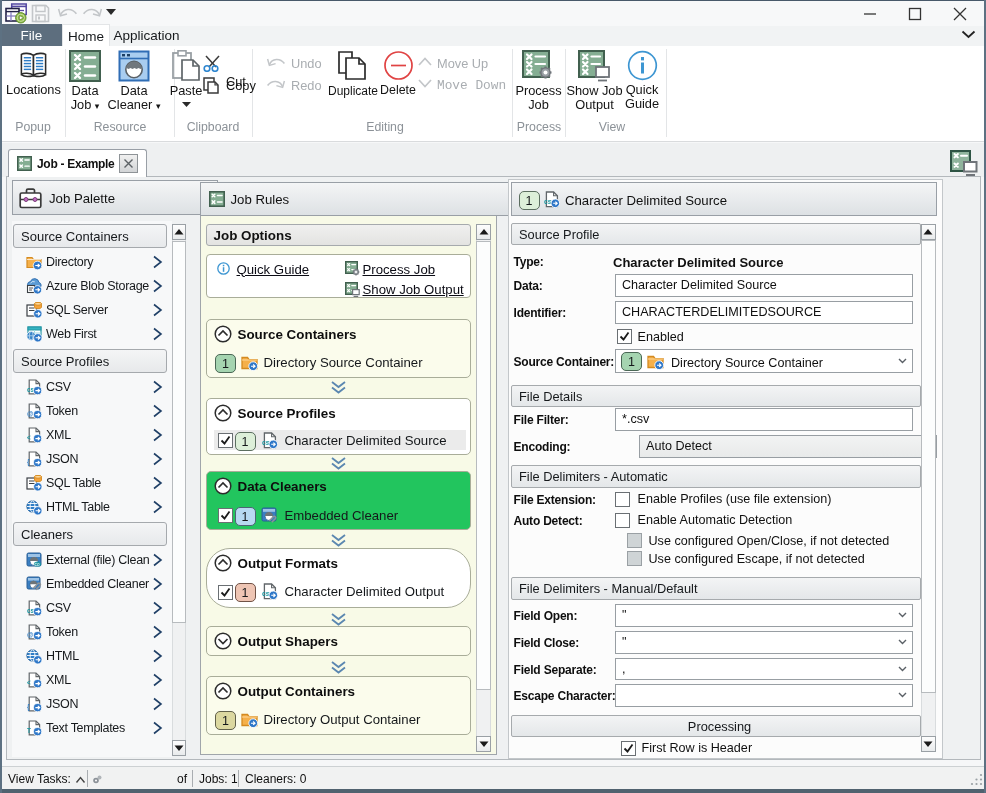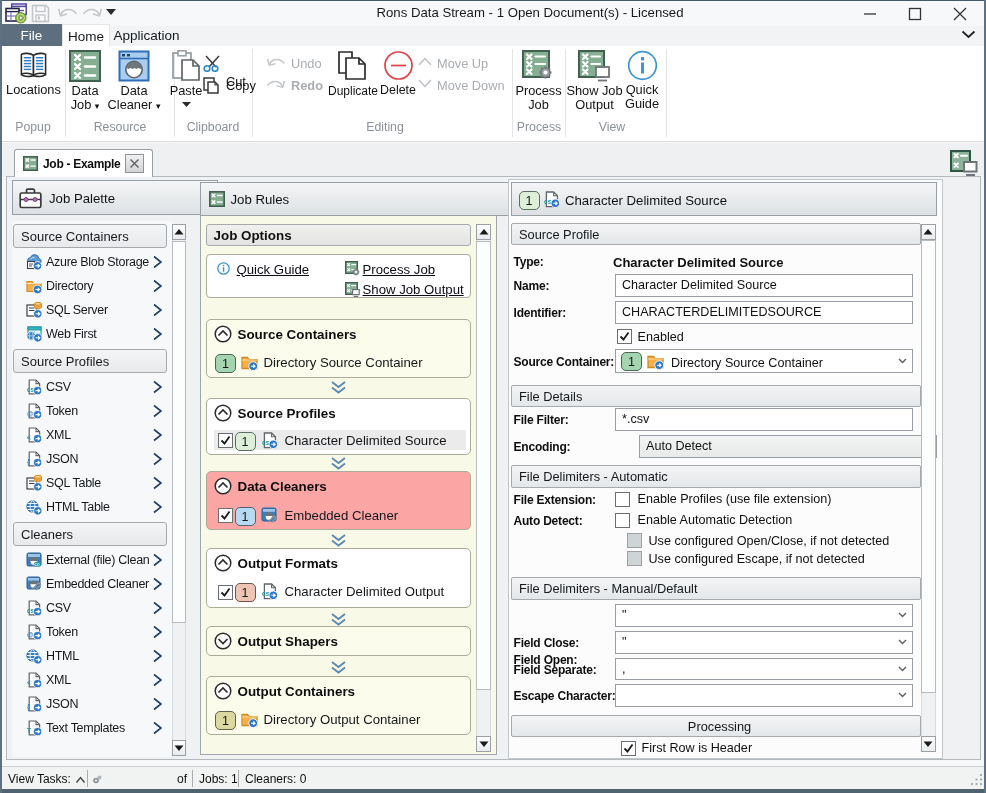--- a/index.html
+++ b/index.html
@@ -79,21 +79,20 @@
   <path d="M1.6 3 L3.5 9.8 L10 8" fill="none" stroke="#c3c6c9" stroke-width="1.5"></path>
   <path d="M3.5 9 C6.5 2,15 1.6,19.4 7.8" fill="none" stroke="#c3c6c9" stroke-width="1.6"></path>
  </svg>
  <svg class="abs" style="left:82px;top:6px;" width="21" height="14" viewBox="0 0 21 14">
   <path d="M19.4 3 L17.5 9.8 L11 8" fill="none" stroke="#c3c6c9" stroke-width="1.5"></path>
   <path d="M17.5 9 C14.5 2,6 1.6,1.6 7.8" fill="none" stroke="#c3c6c9" stroke-width="1.6"></path>
  </svg>
  <svg class="abs" style="left:106px;top:9px;" width="10" height="6" viewBox="0 0 10 6">
       <polygon points="0,0 10,0 5,6" fill="#2a2a2a"></polygon>
     </svg>
- <div class="title-text">Rons Data Stream - 1 Open Document(s) - Licensed</div>
  <svg class="winbtn" style="left:855px;" width="30" height="19" viewBox="0 0 30 19">
       <line x1="9" y1="10" x2="21" y2="10" stroke="#333" stroke-width="1.3"></line>
     </svg>
  <svg class="winbtn" style="left:900px;" width="30" height="19" viewBox="0 0 30 19">
       <rect x="9.5" y="4.5" width="11" height="11" fill="none" stroke="#333" stroke-width="1.3"></rect>
     </svg>
  <svg class="winbtn" style="left:945px;" width="30" height="19" viewBox="0 0 30 19">
       <path d="M9 4 L21 16 M21 4 L9 16" stroke="#333" stroke-width="1.3"></path>
     </svg>
 </div>
@@ -208,21 +207,21 @@
    <path d="M1.6 3 L3.4 9.4 L9.6 7.6" fill="none" stroke="#c3c6c9" stroke-width="1.5"></path>
    <path d="M3.4 8.8 C6.2 2.2,14 1.8,18.4 7.6" fill="none" stroke="#c3c6c9" stroke-width="1.6"></path>
   </svg>
   <span class="abs" style="left:25px;top:1px;">Undo</span>
  </div>
  <div class="sb dis" style="left:266px;top:31px;">
   <svg class="abs" style="left:0;top:1px;" width="20" height="14" viewBox="0 0 20 14">
    <path d="M18.4 3 L16.6 9.4 L10.4 7.6" fill="none" stroke="#c3c6c9" stroke-width="1.5"></path>
    <path d="M16.6 8.8 C13.8 2.2,6 1.8,1.6 7.6" fill="none" stroke="#c3c6c9" stroke-width="1.6"></path>
   </svg>
-  <span class="abs" style="left:25px;top:1px;font-weight:bold;">Redo</span>
+  <span class="abs" style="left:25px;top:1px;">Redo</span>
  </div>
 
  <div class="bb" style="left:328px;width:50px;font-size:12px;">
   <svg class="ic" width="32" height="32" viewBox="0 0 32 32">
    <path d="M2 2 h13 l0 0 v21 h-13 Z" fill="#fff" stroke="#2b2b2b" stroke-width="1.7"></path>
    <path d="M9 8 h13 l6 6 v15 h-19 Z" fill="#fff" stroke="#2b2b2b" stroke-width="1.7"></path>
    <path d="M22 8 v6 h6" fill="none" stroke="#2b2b2b" stroke-width="1.7"></path>
   </svg>
   <div>Duplicate</div>
  </div>
@@ -238,21 +237,21 @@
  <div class="sb dis" style="left:418px;top:9px;">
   <svg class="abs" style="left:0;top:2px;" width="14" height="9" viewBox="0 0 14 9">
         <path d="M1 8 L7 1.5 L13 8" fill="none" stroke="#c3c6c9" stroke-width="1.7"></path>
       </svg>
   <span class="abs" style="left:19px;top:1px;">Move Up</span>
  </div>
  <div class="sb dis" style="left:418px;top:31px;">
   <svg class="abs" style="left:0;top:2px;" width="14" height="9" viewBox="0 0 14 9">
         <path d="M1 1 L7 7.5 L13 1" fill="none" stroke="#c3c6c9" stroke-width="1.7"></path>
       </svg>
-  <span class="abs" style="left:19px;top:1px;">Move Down</span>
+  <span class="abs" style="left:19px;top:1px;font-family:Liberation Mono, monospace;">Move Down</span>
  </div>
 
  <div class="bb" style="left:513px;width:51px;">
   <svg class="ic" width="33" height="32" viewBox="0 0 33 32">
    <rect x="1" y="1" width="26" height="26" fill="#85ae93" stroke="#41604f" stroke-width="2"></rect>
    <g stroke="#fff" stroke-width="2.2" stroke-linecap="round">
     <path d="M5 4.5 l4.5 4.5 M9.5 4.5 l-4.5 4.5"></path>
           <path d="M5 12 l4.5 4.5 M9.5 12 l-4.5 4.5"></path>
           <path d="M5 19.5 l4.5 4.5 M9.5 19.5 l-4.5 4.5"></path>
     <line x1="13.5" y1="6.5" x2="23" y2="6.5"></line>
@@ -292,21 +291,21 @@
   <svg class="ic" width="31" height="31" viewBox="0 0 31 31">
    <circle cx="15.5" cy="15.5" r="13.8" fill="none" stroke="#3d96d2" stroke-width="1.7"></circle>
    <rect x="14" y="12.5" width="3" height="11" fill="#3d96d2"></rect>
    <rect x="14" y="7" width="3" height="3.4" fill="#3d96d2"></rect>
   </svg>
   <div>Quick<br>Guide</div>
  </div>
 </div>
 
 <div class="abs" style="left:0;top:143px;width:986px;height:34px;background:#eef0f1;"></div>
-<div class="abs" style="left:8px;top:149px;width:139px;height:28px;background:#fff;border:1px solid #999fa6;border-bottom:none;border-radius:3px 3px 0 0;z-index:3;margin-left:6px;">
+<div class="abs" style="left:8px;top:149px;width:139px;height:28px;background:#fff;border:1px solid #999fa6;border-bottom:none;border-radius:3px 3px 0 0;z-index:3;">
  <svg class="abs" style="left:8px;top:6px;" width="15" height="15" viewBox="0 0 16 16">
   <rect x="0.8" y="0.8" width="14.4" height="14.4" fill="#85ae93" stroke="#41604f" stroke-width="1.6"></rect>
   <g stroke="#fff" stroke-width="1.5" stroke-linecap="round">
    <path d="M3.2 3 l2.6 2.6 M5.8 3 l-2.6 2.6"></path>
         <path d="M3.2 9.5 l2.6 2.6 M5.8 9.5 l-2.6 2.6"></path>
    <line x1="8.5" y1="4.2" x2="13" y2="4.2"></line>
         <line x1="8.5" y1="10.8" x2="13" y2="10.8"></line>
   </g>
  </svg>
  <span class="abs" style="left:28px;top:7px;font-size:12px;letter-spacing:-0.3px;font-weight:bold;color:#101010;">Job - Example</span>
@@ -337,47 +336,47 @@
   <line x1="1.2" y1="11.5" x2="21.8" y2="11.5" stroke="#3a3a3a" stroke-width="1.5"></line>
   <circle cx="7" cy="11.5" r="2" fill="#c06ac0" stroke="#7c3f7c" stroke-width="1"></circle>
   <circle cx="16" cy="11.5" r="2" fill="#c06ac0" stroke="#7c3f7c" stroke-width="1"></circle>
  </svg>
  <span class="abs" style="left:36px;top:10px;font-size:13.2px;">Job Palette</span>
 </div>
 <div id="leftlist" class="abs" style="left:12px;top:221px;width:160px;height:536px;overflow:hidden;background:#f7f8f9;">
 <div class="lsec">Source Containers</div>
 <div class="litem">
       <span class="lic">
+        <svg width="16" height="16" viewBox="0 0 16 16">
+          <path d="M1 3.5 h5 l1.5 2 H15 V13.5 H1 Z" fill="#f5b04a" stroke="#d48a20" stroke-width="1.2"></path>
+          <path d="M1 5.5 h14" stroke="#fff" stroke-width="1" opacity="0.7"></path>
+          <circle cx="11.5" cy="11.5" r="4.3" fill="#2e77c8" stroke="#fff" stroke-width="0.8"></circle>
+          <path d="M9.3 11.5 h3.4 M11.7 9.8 l1.9 1.7 l-1.9 1.7" stroke="#fff" stroke-width="1.1" fill="none"></path>
+        </svg>
+      </span>
+      <span class="ltx">Directory</span>
+      <span class="chv">
+        <svg width="13" height="14" viewBox="0 0 13 14">
+          <path d="M3 1.5 L10 7 L3 12.5" fill="none" stroke="#1f3f66" stroke-width="1.6"></path>
+        </svg>
+      </span>
+    </div>
+<div class="litem">
+      <span class="lic">
         <svg width="17" height="16" viewBox="0 0 17 16">
           <path d="M3.6 9.8 A3.2 3.2 0 0 1 4.4 3.6 A4.4 4.4 0 0 1 12.9 4.4 A3 3 0 0 1 13.4 10 Z" fill="#5b9bd5" stroke="#2f6eb0" stroke-width="1"></path>
           <path d="M4.4 5.4 a3.4 3.4 0 0 1 4.4 -1.6" fill="none" stroke="#cfe2f3" stroke-width="1"></path>
           <rect x="1.5" y="7.5" width="7" height="7" fill="#fff" stroke="#3a3f44" stroke-width="1.1"></rect>
           <line x1="3" y1="10" x2="7" y2="10" stroke="#3a3f44" stroke-width="0.9"></line>
           <line x1="3" y1="12" x2="6" y2="12" stroke="#3a3f44" stroke-width="0.9"></line>
           <circle cx="11.5" cy="11.8" r="4.2" fill="#2e77c8" stroke="#fff" stroke-width="0.8"></circle>
           <path d="M9.3 11.8 h3.4 M11.7 10.1 l1.9 1.7 l-1.9 1.7" stroke="#fff" stroke-width="1.1" fill="none"></path>
         </svg>
       </span>
       <span class="ltx">Azure Blob Storage</span>
-      <span class="chv">
-        <svg width="13" height="14" viewBox="0 0 13 14">
-          <path d="M3 1.5 L10 7 L3 12.5" fill="none" stroke="#1f3f66" stroke-width="1.6"></path>
-        </svg>
-      </span>
-    </div>
-<div class="litem">
-      <span class="lic">
-        <svg width="16" height="16" viewBox="0 0 16 16">
-          <path d="M1 3.5 h5 l1.5 2 H15 V13.5 H1 Z" fill="#f5b04a" stroke="#d48a20" stroke-width="1.2"></path>
-          <path d="M1 5.5 h14" stroke="#fff" stroke-width="1" opacity="0.7"></path>
-          <circle cx="11.5" cy="11.5" r="4.3" fill="#2e77c8" stroke="#fff" stroke-width="0.8"></circle>
-          <path d="M9.3 11.5 h3.4 M11.7 9.8 l1.9 1.7 l-1.9 1.7" stroke="#fff" stroke-width="1.1" fill="none"></path>
-        </svg>
-      </span>
-      <span class="ltx">Directory</span>
       <span class="chv">
         <svg width="13" height="14" viewBox="0 0 13 14">
           <path d="M3 1.5 L10 7 L3 12.5" fill="none" stroke="#1f3f66" stroke-width="1.6"></path>
         </svg>
       </span>
     </div>
 <div class="litem">
       <span class="lic">
         <svg width="17" height="16" viewBox="0 0 17 16">
           <rect x="1" y="3" width="9.5" height="11" fill="#fff" stroke="#3a3f44" stroke-width="1.2"></rect>
@@ -784,21 +783,21 @@
           <path d="M10.2 12.3 h3.4 M12.4 10.6 l1.8 1.7 l-1.8 1.7" stroke="#fff" stroke-width="1.1" fill="none"></path>
         </svg>
       </span>
       <span class="mtx" style="left:78px;top:2px;">Character Delimited Source</span>
     </div>
   </div>
 <svg class="abs" style="left:330px;top:456.5px;" width="17" height="13" viewBox="0 0 17 13">
     <path d="M2 1 L8.5 6 L15 1" fill="none" stroke="#5b87b0" stroke-width="1.8"></path>
     <path d="M2 6.5 L8.5 11.5 L15 6.5" fill="none" stroke="#5b87b0" stroke-width="1.8"></path>
   </svg>
-<div class="mbox" style="top:470.5px;height:59.5px;background:#fca5a5;">
+<div class="mbox" style="top:470.5px;height:59.5px;background:#22c55e;">
     <span class="mcirc">
       <svg width="18" height="18" viewBox="0 0 18 18">
         <circle cx="9" cy="9" r="7.8" fill="#fff" stroke="#2c2c2c" stroke-width="1.5"></circle>
         <path d="M4.5 10.5 L9 6 L13.5 10.5" fill="none" stroke="#2c2c2c" stroke-width="1.7"></path>
       </svg>
     </span>
     <span class="mtitle">Data Cleaners</span>
 <div class="mitem" style="top:34px;">
       <span class="cb" style="left:11px;top:2.5px;">
         <svg width="13" height="13" viewBox="0 0 13 13" style="position:absolute;left:0px;top:0px;">
@@ -815,21 +814,21 @@
           <path d="M9.5 15.5 l4 -4 a1.4 1.4 0 0 1 2 2 l-3.6 3.6" fill="none" stroke="#8c9298" stroke-width="1.5" transform="translate(-1.2,-1.8)"></path>
         </svg>
       </span>
       <span class="mtx" style="left:78px;top:2px;">Embedded Cleaner</span>
     </div>
   </div>
 <svg class="abs" style="left:330px;top:533.5px;" width="17" height="13" viewBox="0 0 17 13">
     <path d="M2 1 L8.5 6 L15 1" fill="none" stroke="#5b87b0" stroke-width="1.8"></path>
     <path d="M2 6.5 L8.5 11.5 L15 6.5" fill="none" stroke="#5b87b0" stroke-width="1.8"></path>
   </svg>
-<div class="mbox" style="top:548px;height:59.5px;background:#ffffff;">
+<div class="mbox" style="top:548px;height:59.5px;background:#ffffff;border-radius:24px;">
     <span class="mcirc">
       <svg width="18" height="18" viewBox="0 0 18 18">
         <circle cx="9" cy="9" r="7.8" fill="#fff" stroke="#2c2c2c" stroke-width="1.5"></circle>
         <path d="M4.5 10.5 L9 6 L13.5 10.5" fill="none" stroke="#2c2c2c" stroke-width="1.7"></path>
       </svg>
     </span>
     <span class="mtitle">Output Formats</span>
 <div class="mitem" style="top:33px;">
       <span class="cb" style="left:11px;top:2.5px;">
         <svg width="13" height="13" viewBox="0 0 13 13" style="position:absolute;left:0px;top:0px;">
@@ -914,21 +913,21 @@
     </span>
 <span class="abs" style="left:53px;top:10px;font-size:13.2px;">Character Delimited Source</span>
   </div>
 <div class="secbar" style="top:222.5px;">Source Profile</div>
 <div class="secbar" style="top:384.5px;">File Details</div>
 <div class="secbar" style="top:465px;">File Delimiters - Automatic</div>
 <div class="secbar" style="top:577px;">File Delimiters - Manual/Default</div>
 <div class="secbar" style="top:714.5px;text-align:center;">Processing</div>
 <div class="flab" style="top:255px;">Type:</div>
 <div class="ftx" style="left:613px;top:254.5px;font-weight:bold;font-size:13px;">Character Delimited Source</div>
-<div class="flab" style="top:279px;">Name:</div>
+<div class="flab" style="top:279px;">Data:</div>
 <div class="finput" style="top:274px;">Character Delimited Source</div>
 <div class="flab" style="top:306px;">Identifier:</div>
 <div class="finput" style="top:301px;">CHARACTERDELIMITEDSOURCE</div>
 <span class="cb" style="left:617px;top:329px;">
     <svg width="13" height="13" viewBox="0 0 13 13" style="position:absolute;left:0px;top:0px;">
       <path d="M2.5 6.5 L5.5 9.5 L10.5 2.5" fill="none" stroke="#1b1b1b" stroke-width="1.8"></path>
     </svg>
   </span>
 <div class="ftx" style="left:637.5px;top:329.5px;">Enabled</div>
 <div class="flab" style="top:355px;">Source Container:</div>
@@ -960,21 +959,21 @@
 <div class="flab" style="top:493px;">File Extension:</div>
 <span class="cb" style="left:615px;top:491.5px;"></span>
 <div class="ftx" style="left:637.5px;top:492px;">Enable Profiles (use file extension)</div>
 <div class="flab" style="top:513.5px;">Auto Detect:</div>
 <span class="cb" style="left:615px;top:512.5px;"></span>
 <div class="ftx" style="left:637.5px;top:513px;">Enable Automatic Detection</div>
 <span class="cb" style="left:627px;top:533px;background:#cfd4d6;border-color:#9aa0a4;"></span>
 <div class="ftx" style="left:648.5px;top:533.5px;">Use configured Open/Close, if not detected</div>
 <span class="cb" style="left:627px;top:551px;background:#cfd4d6;border-color:#9aa0a4;"></span>
 <div class="ftx" style="left:648.5px;top:551.5px;">Use configured Escape, if not detected</div>
-<div class="flab" style="top:609px;margin-top:44px;">Field Open:</div>
+<div class="flab" style="top:609px;">Field Open:</div>
 <div class="finput" style="top:604px;">"<span class="fchev">
       <svg width="9" height="6" viewBox="0 0 9 6">
         <path d="M1 1 L4.5 4.5 L8 1" fill="none" stroke="#5a6066" stroke-width="1.4"></path>
       </svg>
     </span></div>
 <div class="flab" style="top:636px;">Field Close:</div>
 <div class="finput" style="top:631px;">"<span class="fchev">
       <svg width="9" height="6" viewBox="0 0 9 6">
         <path d="M1 1 L4.5 4.5 L8 1" fill="none" stroke="#5a6066" stroke-width="1.4"></path>
       </svg>

